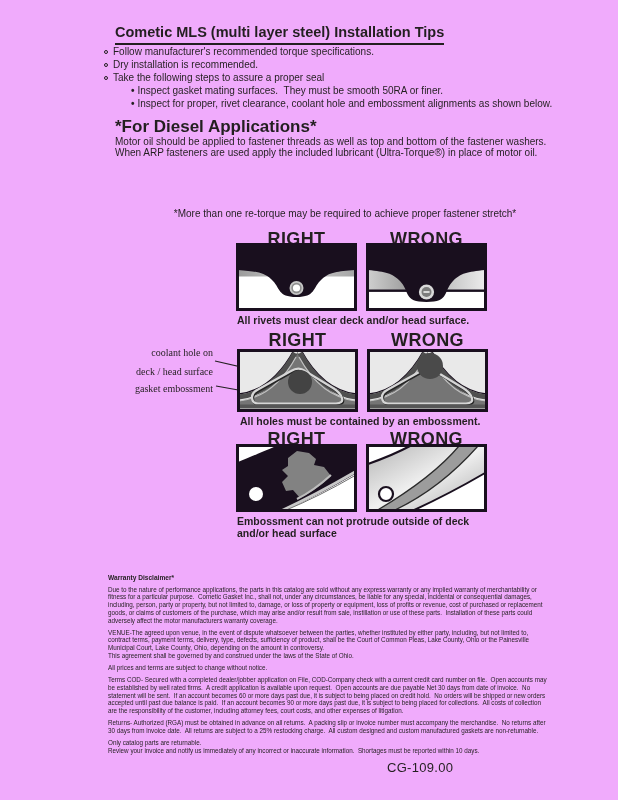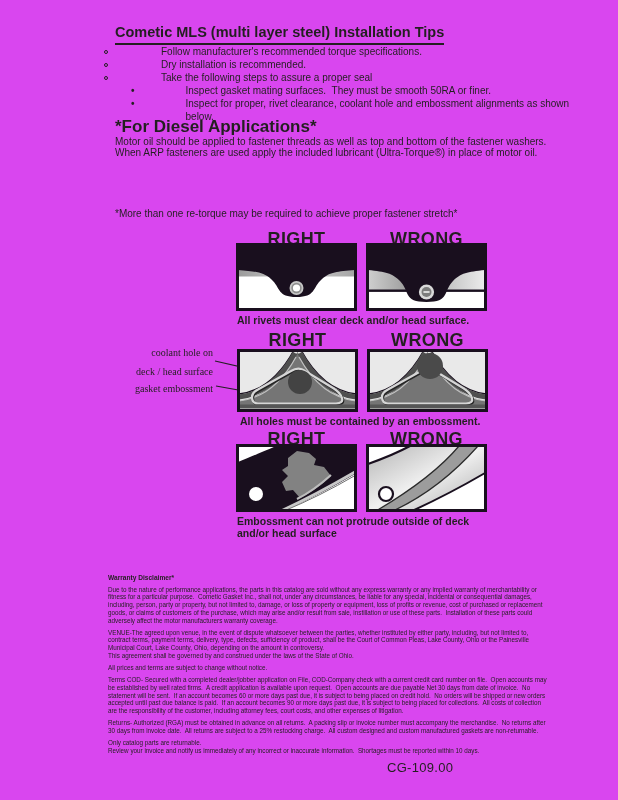--- a/index.html
+++ b/index.html
@@ -1,28 +1,28 @@
 <!DOCTYPE html>
 <html><head>
 <meta charset="utf-8">
 <style>
   * { box-sizing: border-box; margin: 0; padding: 0; }
   body { background: #ffffff; }
   .page {
-    position: relative; width: 618px; height: 800px; background: #d946ef;
+    position: relative; width: 618px; height: 800px; background: #f0abfc;
     font-family: "Liberation Sans", sans-serif; color: #231f20; overflow: hidden;
   }
   .abs { position: absolute; }
   .pre { white-space: pre-wrap; }
   .doc-title {
     left: 115px; top: 23px; font-size: 14.5px; font-weight: bold;
     border-bottom: 2px solid #231f20; padding-bottom: 3px; display: inline-block;
   }
   .tips { left: 104px; top: 45px; font-size: 10px; line-height: 13px; width: 480px; }
-  .tip-row { display: flex; align-items: baseline; gap: 48px; }
+  .tip-row { display: flex; align-items: baseline; }
   .ring {
     display: inline-block; width: 4px; height: 4px; border: 1px solid #231f20;
     border-radius: 50%; margin-right: 5px; position: relative; top: -1px; flex: none;
   }
   .sub { padding-left: 27px; }
   .dot { font-weight: bold; margin-right: 3px; flex: none; }
   .diesel-h { left: 115px; top: 117px; font-size: 17px; font-weight: bold; }
   .para { left: 115px; font-size: 10px; line-height: 11.2px; width: 460px; }
   .rw-label { width: 121px; text-align: center; font-weight: bold; font-size: 18px; letter-spacing: 0.4px; }
   .caption { font-weight: bold; font-size: 10.5px; }
@@ -61,21 +61,21 @@
       </div>
     <div class="tip-row sub">
         <span class="dot">•</span>
         <span class="pre">Inspect for proper, rivet clearance, coolant hole and embossment alignments as shown below.</span>
       </div>
   </div>
 
   <div class="abs diesel-h">*For Diesel Applications*</div>
   <div class="abs para pre" style="top:136px;">Motor oil should be applied to fastener threads as well as top and bottom of the fastener washers.
 When ARP fasteners are used apply the included lubricant (Ultra-Torque®) in place of motor oil.</div>
-  <div class="abs para" style="top:208px;">*More than one re-torque may be required to achieve proper fastener stretch*</div>
+  <div class="abs para" style="top:208px;text-align:center;">*More than one re-torque may be required to achieve proper fastener stretch*</div>
 
   <div class="abs rw-label" style="left:236px; top:229px;">RIGHT</div>
   <div class="abs rw-label" style="left:366px; top:229px;">WRONG</div>
 
   <svg class="abs" style="left:236px; top:243px;" width="121" height="68" viewBox="0 0 121 68">
     <rect x="1.5" y="1.5" width="118" height="65" fill="#ffffff"></rect>
     <linearGradient id="g1a" x1="0" y1="0" x2="1" y2="0">
       <stop offset="0" stop-color="#9a9a9a"></stop>
         <stop offset="0.5" stop-color="#d2d2d2"></stop>
         <stop offset="1" stop-color="#a5a5a5"></stop>

